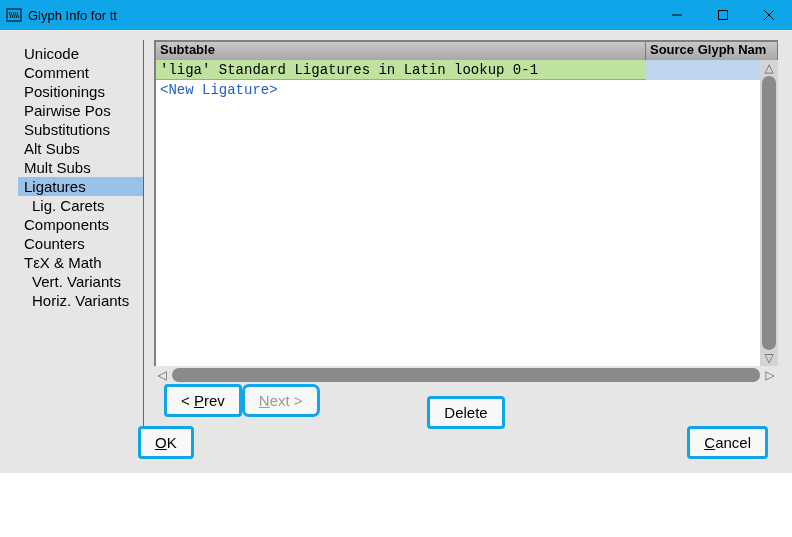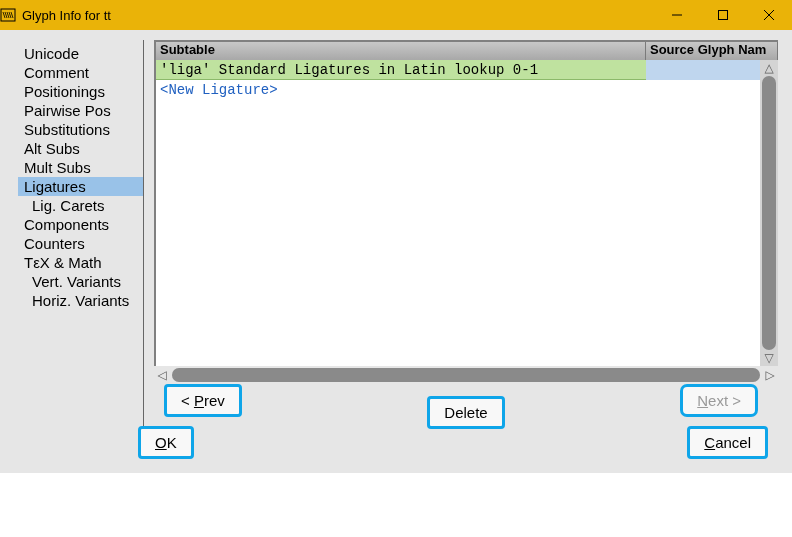--- a/index.html
+++ b/index.html
@@ -6,24 +6,25 @@
   body {
     margin: 0;
     font-family: "Segoe UI", Arial, sans-serif;
     font-size: 14px;
     background: #fff;
     width: 792px;
     height: 537px;
     overflow: hidden;
   }
   .titlebar {
-    background: #eab308;
+    background: #0ea5e9;
     height: 30px;
     display: flex;
     align-items: center;
+    padding-left: 6px;
   }
   .titlebar .app-icon {
     width: 16px; height: 16px;
     margin-right: 6px;
     display: inline-flex;
     align-items: center;
     justify-content: center;
   }
   .titlebar .title {
     font-size: 13px;
@@ -151,21 +152,20 @@
   .deleterow {
     text-align: center;
     margin-top: 12px;
   }
   .navrow {
     position: absolute;
     left: 164px;
     right: 34px;
     bottom: 56px;
     display: flex;
-    justify-content: space-between;
   }
   .bottomrow {
     position: absolute;
     left: 138px;
     right: 24px;
     bottom: 14px;
     display: flex;
     justify-content: space-between;
   }
   .mnem { text-decoration: underline; }

